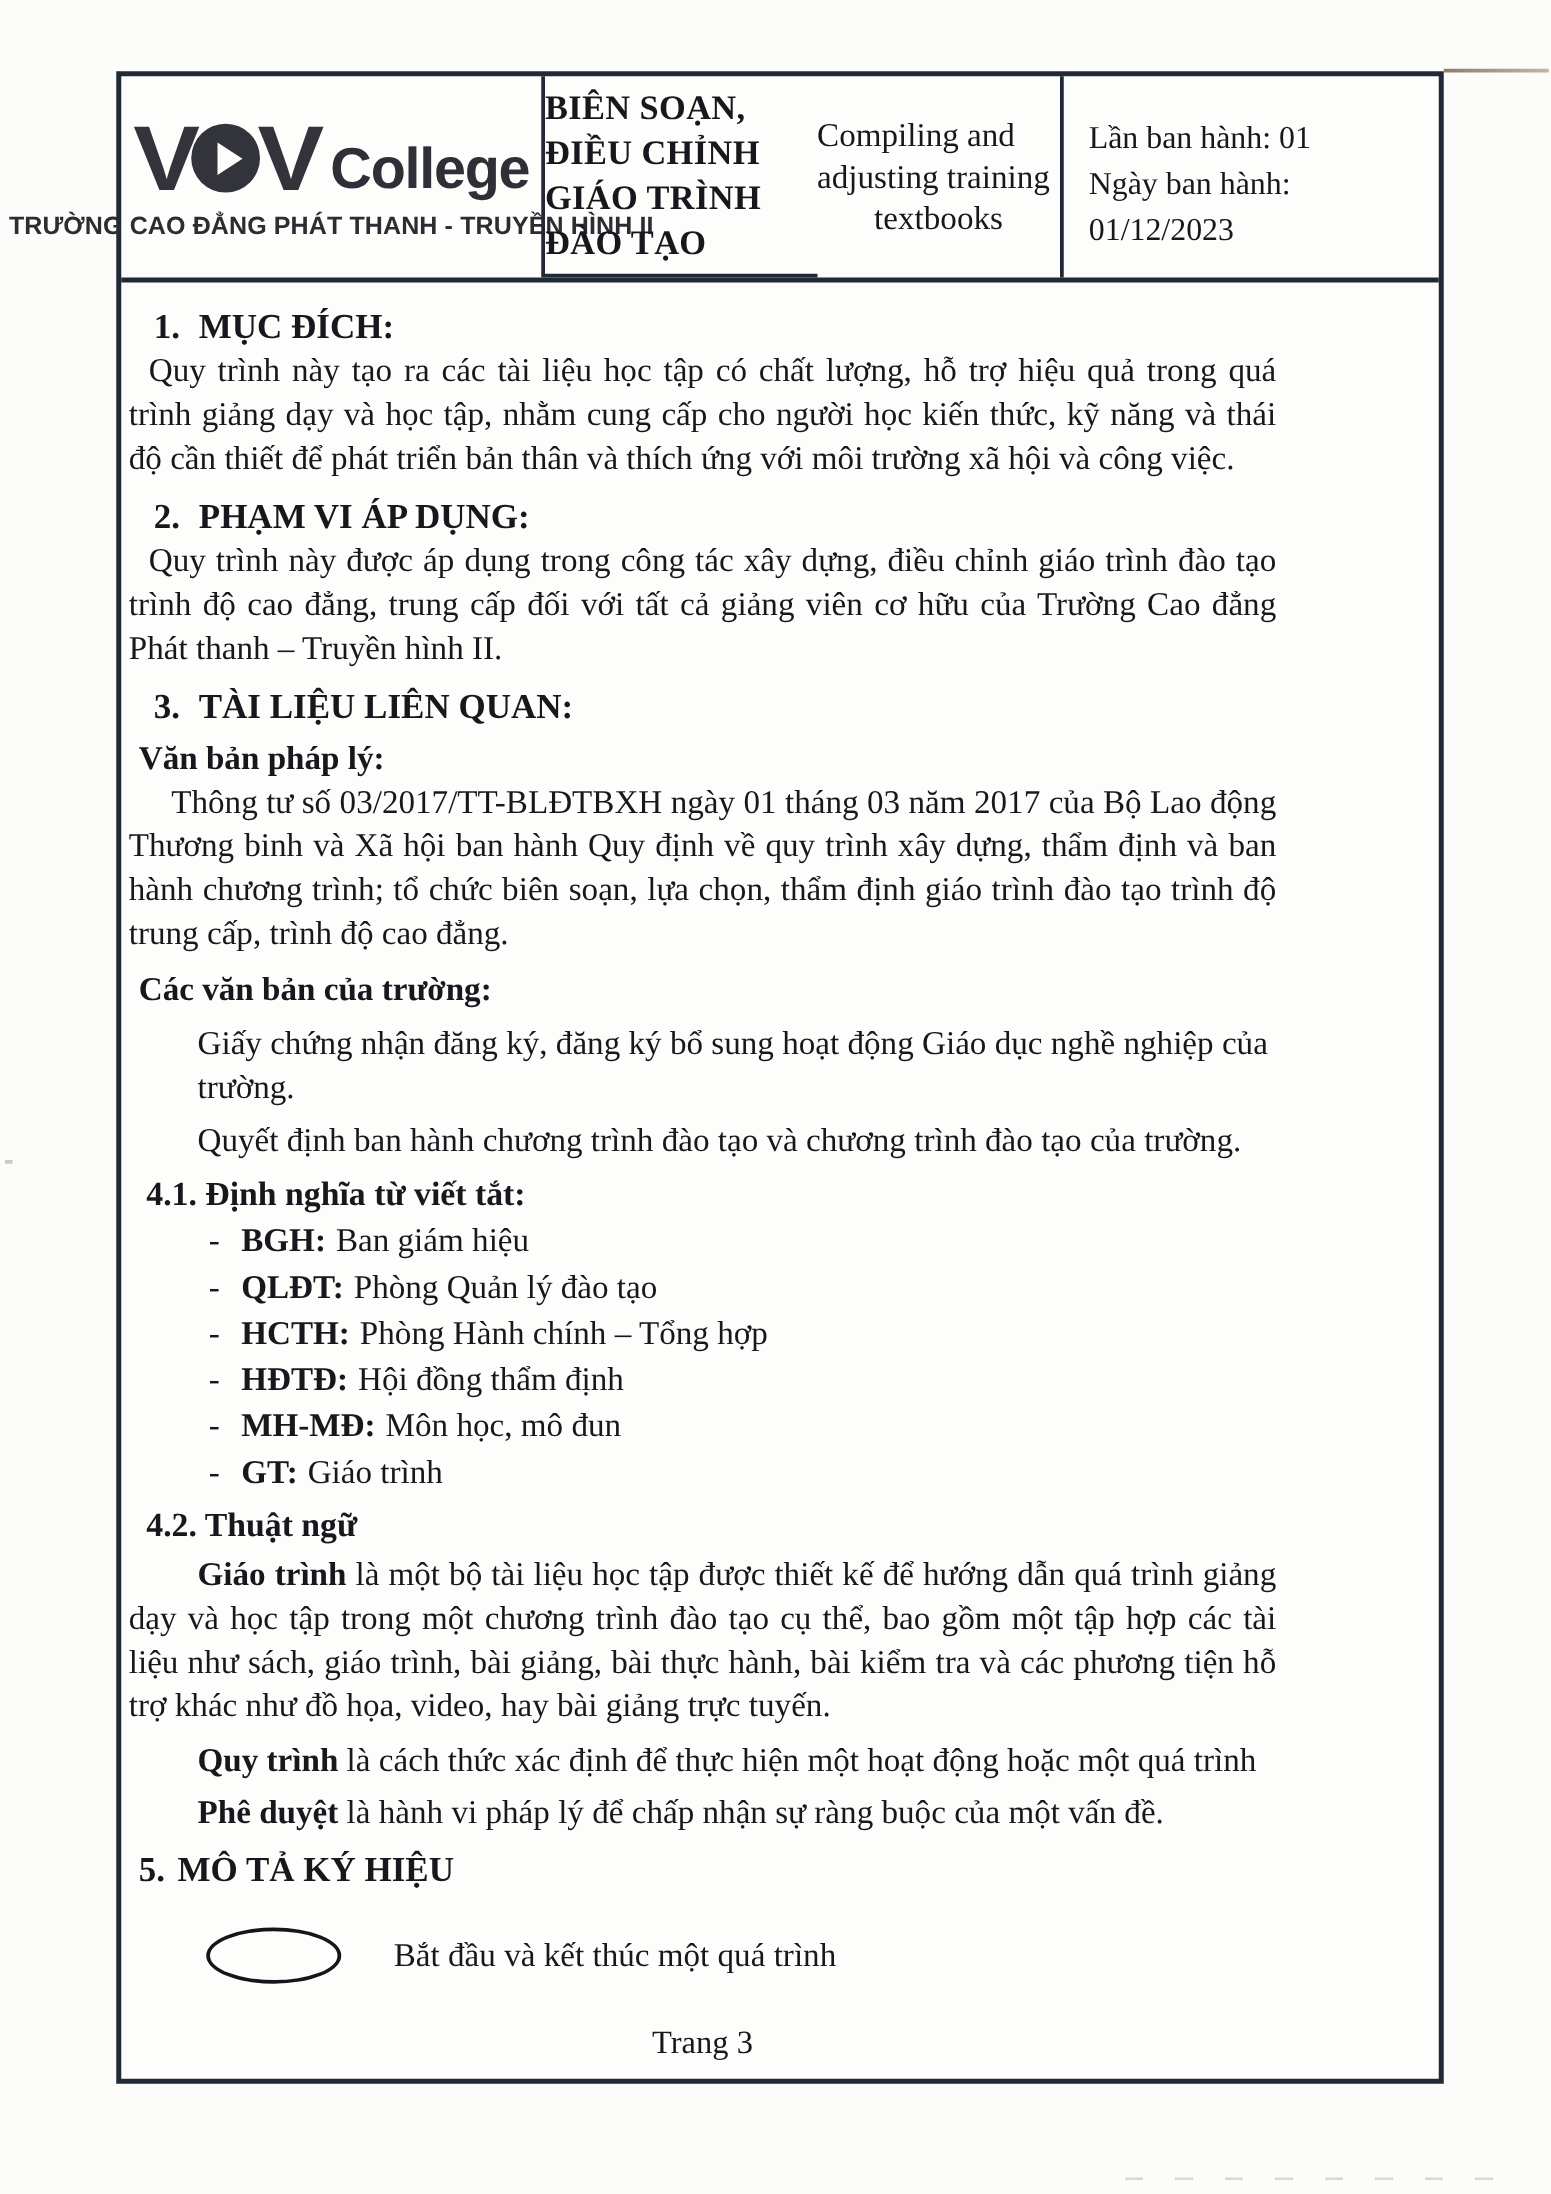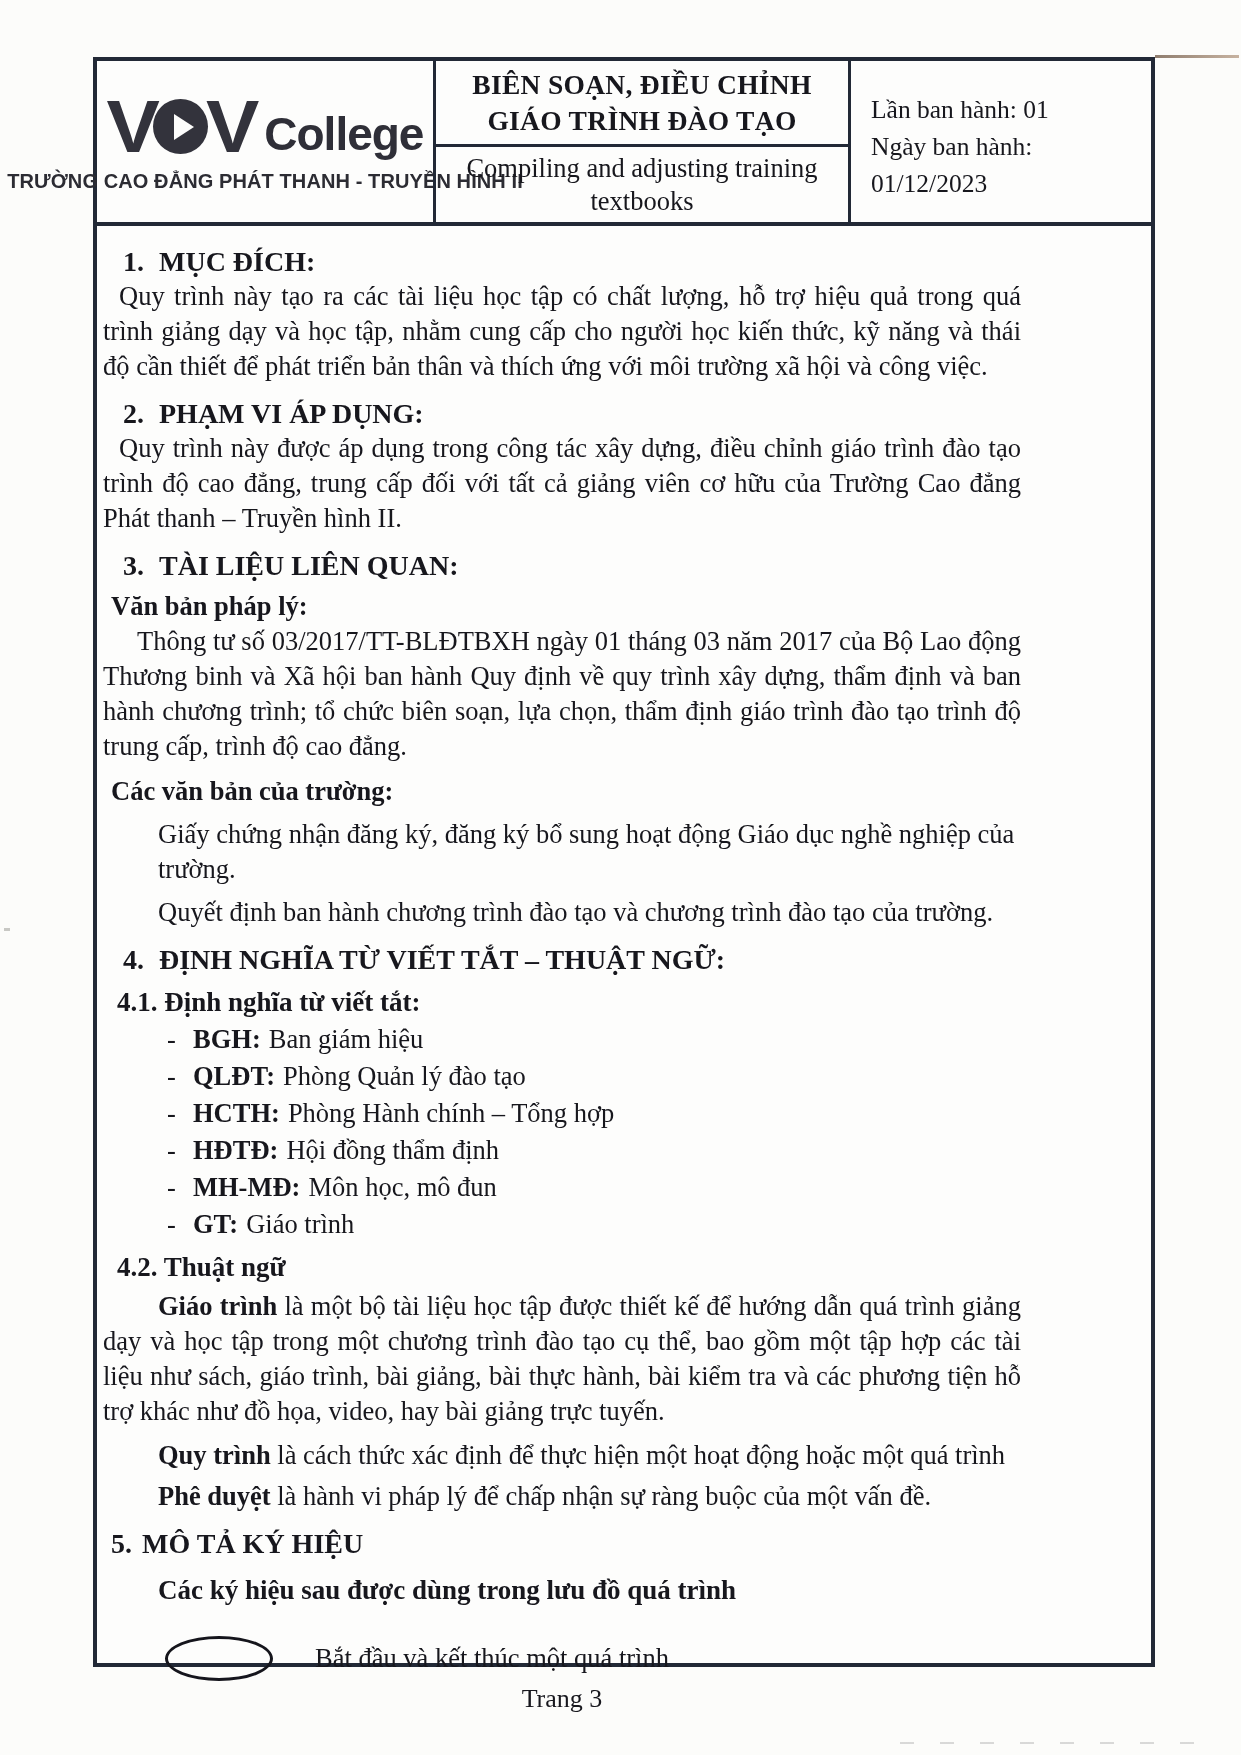--- a/index.html
+++ b/index.html
@@ -17,21 +17,21 @@
     position:absolute; left:93px; top:57px;
     width:1062px; height:1610px;
     border:4px solid #222936;
     background:#fdfdfc;
     display:flex; flex-direction:column;
   }
 
   
   .header-row { display:flex; height:165px; border-bottom:4px solid #222936; flex:none; }
   .hcell-logo { width:336px; display:flex; align-items:center; justify-content:center; }
-  .hcell-title { width:415px; border-left:3px solid #222936; display:flex; flex-direction:column; }
+  .hcell-title { width:415px; border-left:3px solid #222936; display:flex; flex-direction:row; }
   .hcell-meta { flex:1; border-left:3px solid #222936; display:flex; flex-direction:column;
                 justify-content:center; padding:10px 6px 0 20px; font-size:25.5px; line-height:37px; }
 
   .title-vi { flex:1.12; display:flex; flex-direction:column; align-items:center; justify-content:center;
               font-weight:bold; font-size:27.5px; line-height:36px; border-bottom:3px solid #222936; letter-spacing:.3px; }
   .title-en { flex:1; display:flex; flex-direction:column; align-items:center; justify-content:center;
               font-size:26.5px; line-height:33px; }
 
   
   .logo { text-align:center; }
@@ -134,23 +134,20 @@
 
     <div class="sec-h">
       <span class="num">3.</span><span>TÀI LIỆU LIÊN QUAN:</span>
     </div>
     <div class="label-line">Văn bản pháp lý:</div>
     <div class="para deep">Thông tư số 03/2017/TT-BLĐTBXH ngày 01 tháng 03 năm 2017 của Bộ Lao động Thương binh và Xã hội ban hành Quy định về quy trình xây dựng, thẩm định và ban hành chương trình; tổ chức biên soạn, lựa chọn, thẩm định giáo trình đào tạo trình độ trung cấp, trình độ cao đẳng.</div>
     <div class="label-line" style="margin-top:10px;">Các văn bản của trường:</div>
     <div class="doc-line">Giấy chứng nhận đăng ký, đăng ký bổ sung hoạt động Giáo dục nghề nghiệp của trường.</div>
     <div class="doc-line">Quyết định ban hành chương trình đào tạo và chương trình đào tạo của trường.</div>
 
-    <div class="sec-h">
-      <span class="num">4.</span><span>ĐỊNH NGHĨA TỪ VIẾT TẮT – THUẬT NGỮ:</span>
-    </div>
     <div class="sub-h">4.1. Định nghĩa từ viết tắt:</div>
 
     <div class="abbr">
       <span class="dash">-</span><b>BGH:</b><span>Ban giám hiệu</span>
     </div>
     <div class="abbr">
       <span class="dash">-</span><b>QLĐT:</b><span>Phòng Quản lý đào tạo</span>
     </div>
     <div class="abbr">
       <span class="dash">-</span><b>HCTH:</b><span>Phòng Hành chính – Tổng hợp</span>
@@ -172,21 +169,20 @@
     <div class="term-line">
       <b>Quy trình</b><span> là cách thức xác định để thực hiện một hoạt động hoặc một quá trình</span>
     </div>
     <div class="term-line" style="margin-top:6px;">
       <b>Phê duyệt</b><span> là hành vi pháp lý để chấp nhận sự ràng buộc của một vấn đề.</span>
     </div>
 
     <div class="sec-h" style="margin-left:8px;">
       <span class="num" style="margin-right:10px;">5.</span><span>MÔ TẢ KÝ HIỆU</span>
     </div>
-    <div class="intro-line">Các ký hiệu sau được dùng trong lưu đồ quá trình</div>
 
     <div class="symbol-row">
       <div class="ellipse"></div>
       <div class="symbol-label">Bắt đầu và kết thúc một quá trình</div>
     </div>
 
     <div class="footer">Trang 3</div>
   </div>
 </div>
 

